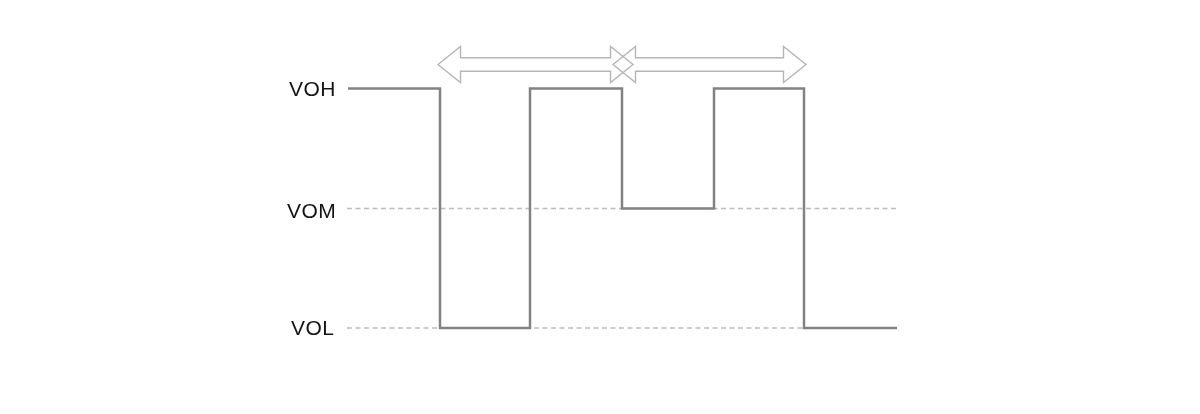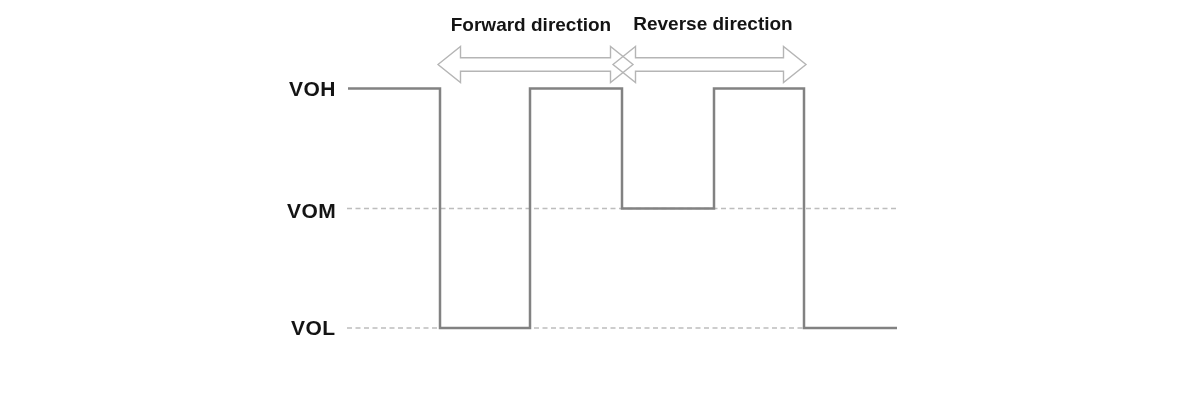--- a/index.html
+++ b/index.html
@@ -27,21 +27,21 @@
   }
   .arrow {
     fill: none;
     stroke: var(--arrow, #b5b5b5);
     stroke-width: 1.4;
     stroke-linejoin: miter;
   }
 
   .lvl {
     position: absolute;
-    font-weight: bold;
+    font-weight: normal;
     font-size: 21px;
     line-height: 21px;
     color: var(--text, #141414);
     letter-spacing: 0.5px;
     white-space: nowrap;
   }
   #voh { left: 289px; top: 78px; }
   #vom { left: 287px; top: 200px; }
   #vol { left: 291px; top: 317px; }
 
@@ -66,23 +66,21 @@
   <svg class="diagram" width="1200" height="414" viewBox="0 0 1200 414">
     <g id="guides">
         <line x1="347" x2="897" y1="208.5" y2="208.5" class="guide"></line>
         <line x1="347" x2="897" y1="328" y2="328" class="guide"></line>
       </g>
     <path id="wave" class="wave" d="M348 88.5 L440 88.5 L440 328 L530 328 L530 88.5 L622 88.5 L622 208.5 L714 208.5 L714 88.5 L804 88.5 L804 328 L897 328"></path>
     <path class="arrow" d="M438 64.5 L460.5 46.5 L460.5 57.8 L610.5 57.8 L610.5 46.5 L633 64.5 L610.5 82.5 L610.5 71.2 L460.5 71.2 L460.5 82.5 Z"></path>
     <path class="arrow" d="M613 64.5 L635.5 46.5 L635.5 57.8 L783.5 57.8 L783.5 46.5 L806 64.5 L783.5 82.5 L783.5 71.2 L635.5 71.2 L635.5 82.5 Z"></path>
   </svg>
 
-  <div class="dir-label" id="fwd">Forward direction</div>
 
-  <div class="dir-label" id="rev">Reverse direction</div>
 
   <div class="lvl" id="voh">VOH</div>
 
   <div class="lvl" id="vom">VOM</div>
 
   <div class="lvl" id="vol">VOL</div>
 
 </div>
 
 </body></html>

